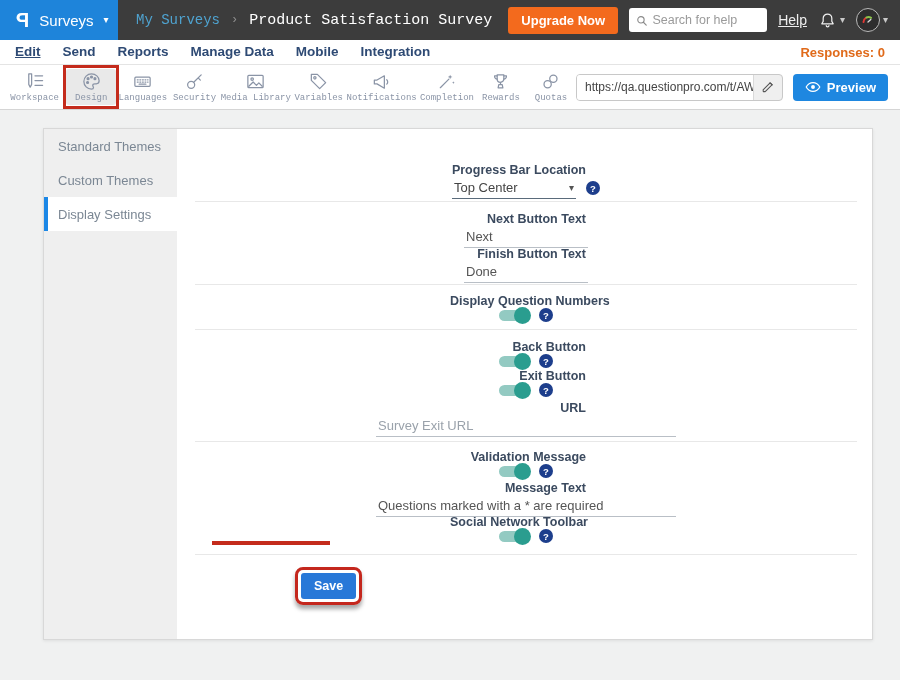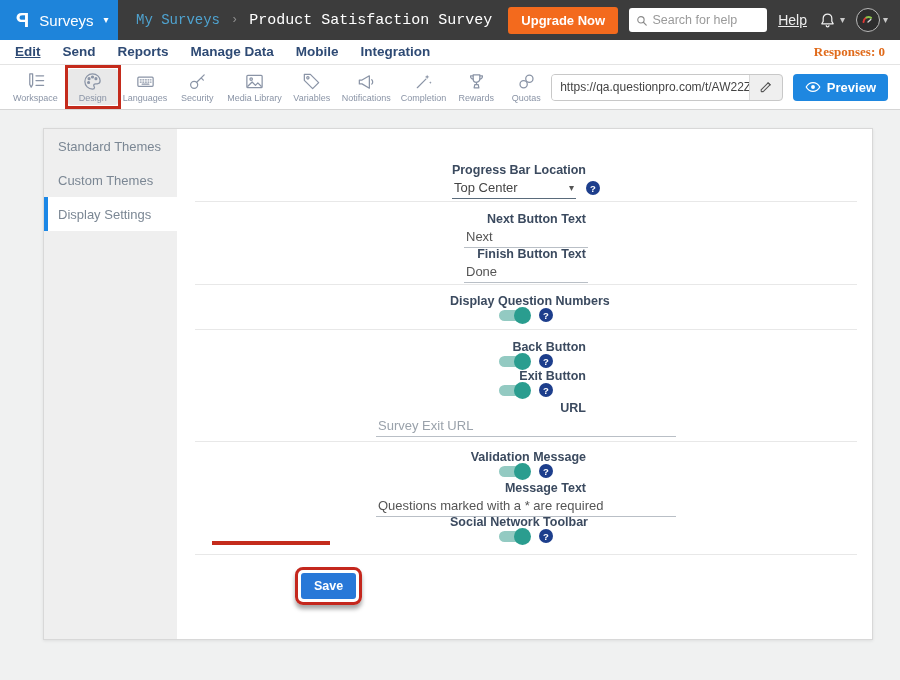--- a/index.html
+++ b/index.html
@@ -27,27 +27,27 @@
   .help-link { color:#eee; font-size:14px; cursor:pointer;text-decoration:underline; }
   .iconbtn { display:flex; align-items:center; gap:3px; cursor:pointer; }
   .iconbtn .caret { color:#c9c9c9; }
   .avatar { width:24px; height:24px; border-radius:50%; background:#2e2e2e; border:1.5px solid #b9b9b9;
             display:flex; align-items:center; justify-content:center; }
 
   
   .navbar { display:flex; align-items:center; height:25px; background:#fff; padding:0 15px; gap:22px; border-bottom:1px solid #e4e4e4; }
   .nav-item { color:#2e4a74; font-size:13.5px; font-weight:600; cursor:pointer; line-height:1.1; }
   .nav-item.active { text-decoration:underline; }
-  .responses { margin-left:auto; color:#e06a1a; font-size:13px; font-weight:600;font-family:Liberation Serif, serif; }
+  .responses { margin-left:auto; color:#e06a1a; font-size:13px; font-weight:600; }
 
   
   .toolbar { display:flex; align-items:center; height:45px; background:#fff; border-bottom:1px solid #d5d5d5; padding:0 12px 0 8px; }
   .tool { display:flex; flex-direction:column; align-items:center; justify-content:center; gap:1px;
           padding:2px 5px; min-width:50px; cursor:pointer; position:relative; }
-  .tool .tlabel { font-size:9px; color:#8a94a6; white-space:nowrap; }
+  .tool .tlabel { font-size:9px; color:#8a94a6; white-space:nowrap;font-family:Liberation Mono, monospace; }
   .tool.selected { background:#e9e9e9; border-radius:3px; }
   .tool svg { display:block; }
   .tool-sep { width:1px; height:34px; background:#ddd; margin:0 2px; }
   .anno-box { position:absolute; top:-4px; bottom:-4px; left:-3px; right:-3px; border:3px solid #c42b1c; pointer-events:none; }
   .urlbox { margin-left:auto; display:flex; align-items:stretch; border:1px solid #c8c8c8; border-radius:4px;
             background:#efefef; height:27px; overflow:hidden; margin-right:10px; }
   .urlinput { background:#fff; display:flex; align-items:center; padding:0 8px; font-size:12px; color:#444;
               width:198px; white-space:nowrap; overflow:hidden; border-right:1px solid #d9d9d9; }
   .urlpencil { width:32px; display:flex; align-items:center; justify-content:center; cursor:pointer; }
   .preview-btn { display:flex; align-items:center; gap:6px; background:#1e87e0; color:#fff; border:none; border-radius:4px;

